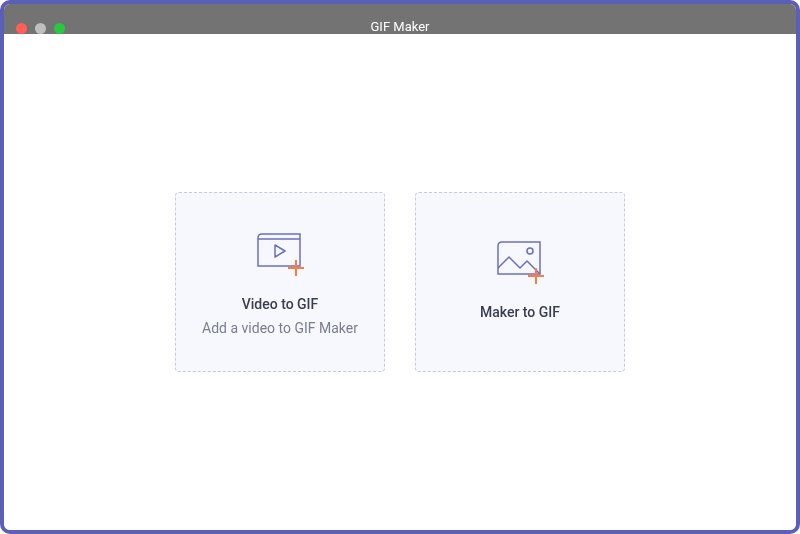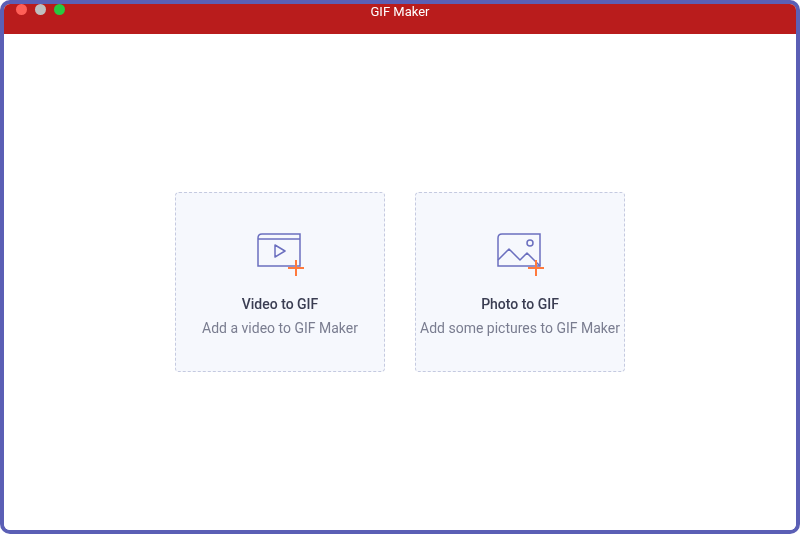--- a/index.html
+++ b/index.html
@@ -18,23 +18,23 @@
       width: 100%;
       height: 100%;
       border: 4px solid #5b5fb5;
       border-radius: 10px;
       overflow: hidden;
       display: flex;
       flex-direction: column;
     }
     .titlebar {
       height: 30px;
-      background: #b91c1c;
+      background: #737373;
       display: flex;
-      align-items: flex-start;
+      align-items: flex-end;
       padding: 0 12px;
       position: relative;
     }
     .traffic-lights {
       display: flex;
       gap: 8px;
       align-items: center;
     }
     .light {
       width: 11px;
@@ -121,18 +121,17 @@
     <div class="card">
       <div class="card-icon">
         <svg width="60" height="50" viewBox="0 0 60 50">
           <path d="M 12 6 L 50 6 L 50 38 L 8 38 L 8 10 Q 8 6 12 6 Z" fill="none" stroke="#6b6fbf" stroke-width="1.5"></path>
           <circle cx="40" cy="15" r="3" fill="none" stroke="#6b6fbf" stroke-width="1.5"></circle>
           <path d="M 8 32 L 19 21 L 30 32 L 37 25 L 50 38" fill="none" stroke="#6b6fbf" stroke-width="1.5" stroke-linejoin="round"></path>
           <line x1="46" y1="32" x2="46" y2="48" stroke="#ff7a3d" stroke-width="2"></line>
           <line x1="38" y1="40" x2="54" y2="40" stroke="#ff7a3d" stroke-width="2"></line>
         </svg>
       </div>
-      <div class="card-title">Photo to GIF</div>
-      <div class="card-subtitle">Add some pictures to GIF Maker</div>
+      <div class="card-title">Maker to GIF</div>
     </div>
 
   </div>
 </div>
 
 </body></html>

